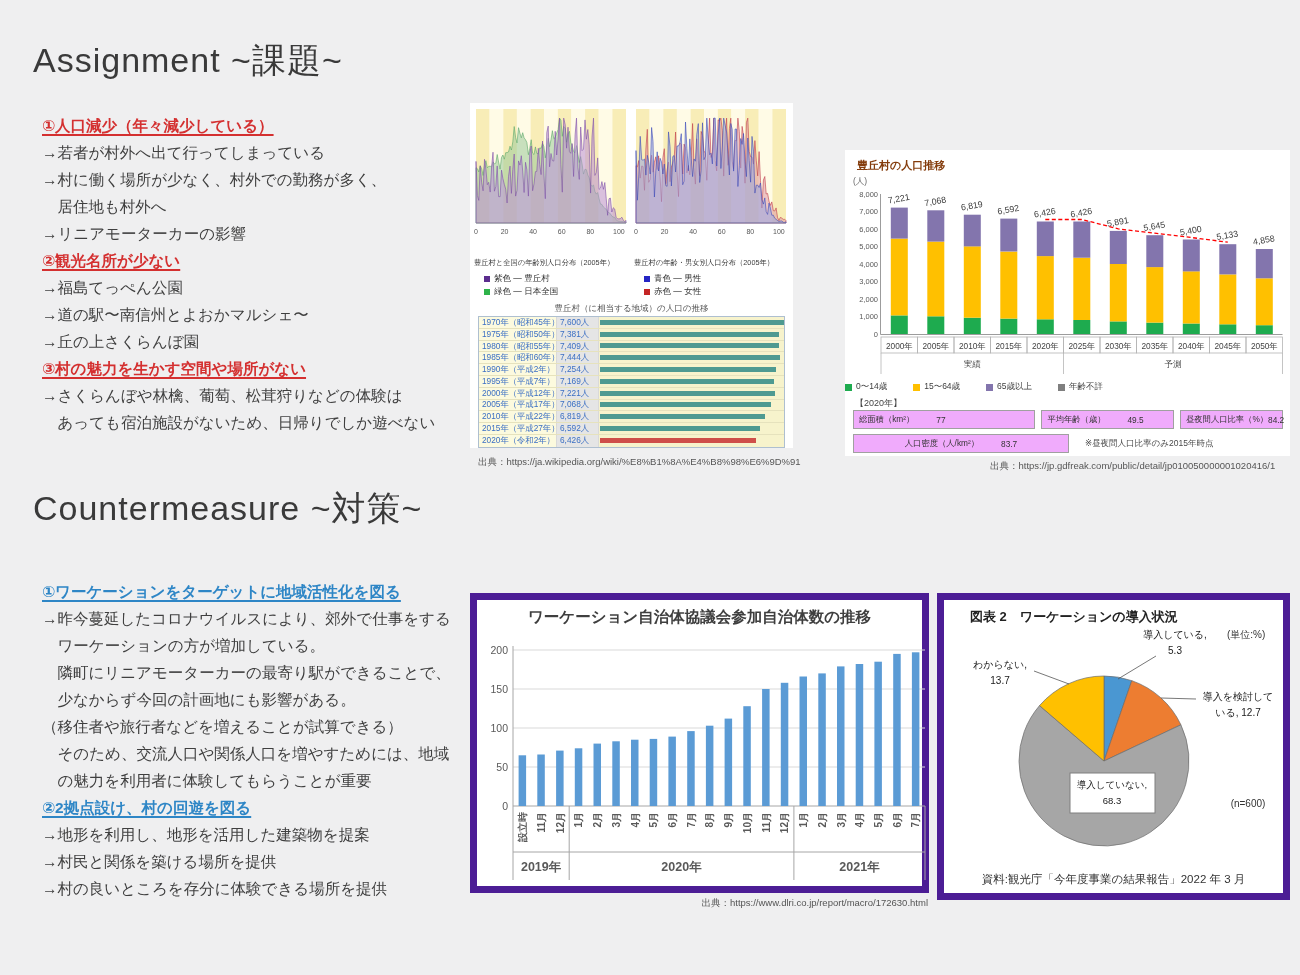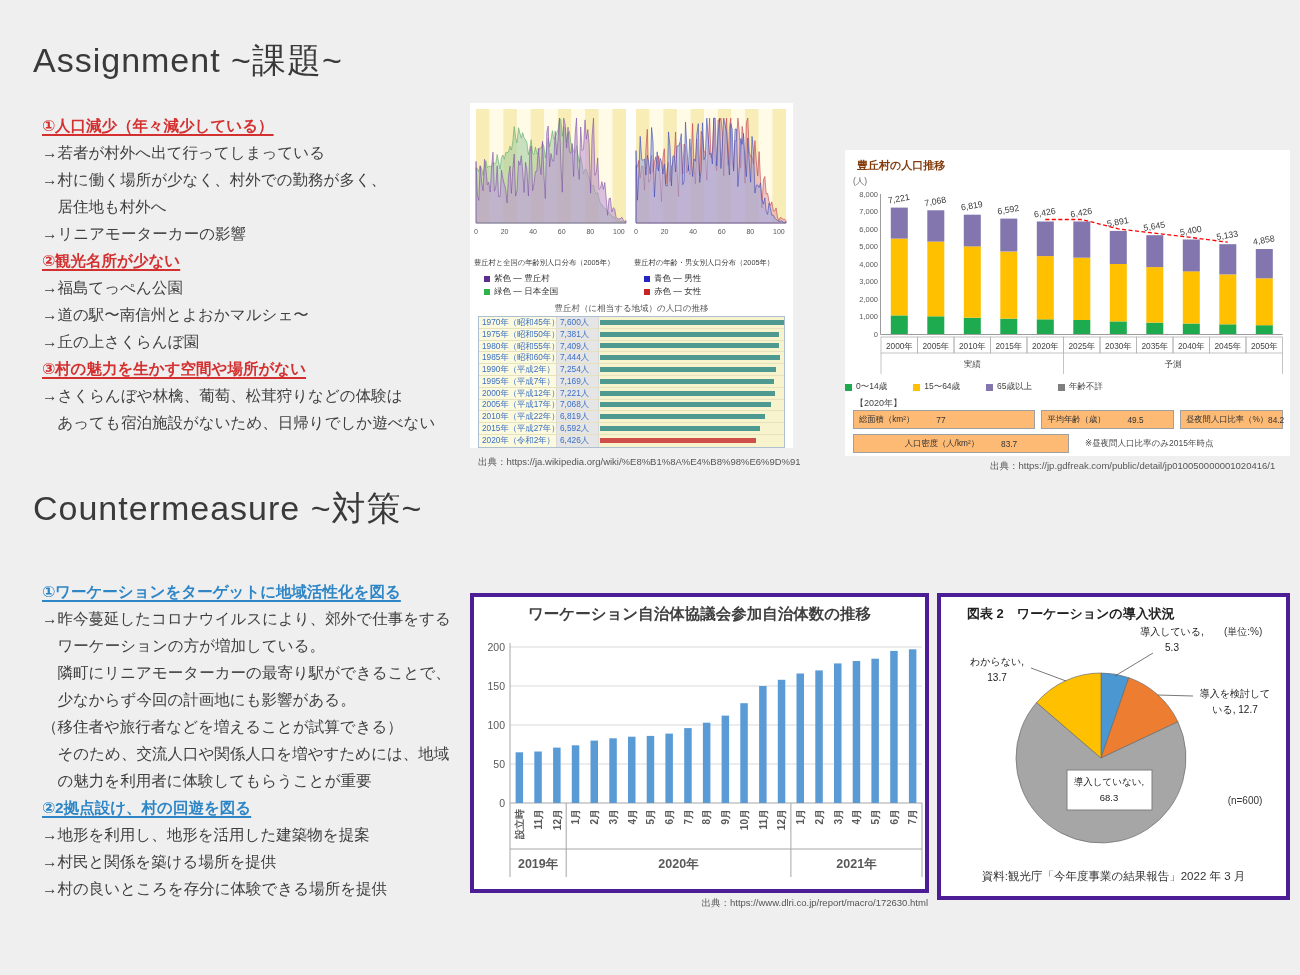--- a/index.html
+++ b/index.html
@@ -8,40 +8,40 @@
   .abs{position:absolute}
   svg{overflow:visible;display:block}
   .sec-title{font-size:34px;font-weight:300;color:#3a3a3a;letter-spacing:1px;white-space:nowrap}
   .txtcol{font-size:15.5px;line-height:27px;color:#3f3f3f}
   .txtcol .blk-h{font-weight:700;text-decoration:underline;text-underline-offset:3px;text-decoration-thickness:1.5px;white-space:pre}
   .txtcol .blk-l{white-space:pre}
   #a-text .blk-h{color:#d43030}
   #c-text .blk-h{color:#2e86c6}
   #c-text .blk-h:not(:first-child){}
   .panel{position:absolute;background:#ffffff}
-  .bordered{border:4px solid #4c1d95}
+  .bordered{border:7px solid #4c1d95}
   .pyr-cap{font-size:7.5px;color:#3c3c3c;white-space:nowrap;transform:scaleX(.97);transform-origin:left}
   .pyr-leg .leg-row{display:flex;align-items:center;gap:4px;font-size:8.5px;color:#333;line-height:13px;white-space:nowrap}
   .leg-sq{display:inline-block;width:6px;height:6px;flex:0 0 6px}
   .tbl-title{font-size:8.5px;color:#555;white-space:nowrap}
   .pt-row{display:flex;height:11.8px;align-items:center;border-bottom:1px solid #e6e2bd;font-size:8.3px;color:#3b6fc4;white-space:nowrap}
   .pt-row:last-child{border-bottom:none}
   #pop-table{border:1px solid #aebfd0;background:#fbf8d7}
   .pt-year{width:78px;padding-left:3px;border-right:1px solid #d9d9d9;background:#fcfade;height:100%;display:flex;align-items:center}
   .pt-val{width:42px;padding-left:3px;border-right:1px solid #d9d9d9;background:#e5e5e5;height:100%;display:flex;align-items:center}
   .pt-barcell{flex:1;background:#f7f3cc;height:100%;display:flex;align-items:center;padding-left:1px}
   .pt-bar{height:5px}
   .pop-title{font-size:11px;font-weight:700;color:#843c0c;white-space:nowrap}
   .pop-unit{font-size:8.5px;color:#666}
   #pop-legend{display:flex;gap:26px}
   #pop-legend .leg-row{display:flex;align-items:center;gap:4px;font-size:8.5px;color:#404040;white-space:nowrap}
   #pop-legend .leg-sq{width:7px;height:7px;flex:0 0 7px}
   .stats-h{font-size:9px;color:#444}
   .statrow{display:flex;gap:6px;align-items:center}
-  .sbox{border:1px solid #a0a0a0;height:19px;display:flex;align-items:center;font-size:8.3px;color:#333;padding:0 5px;white-space:nowrap;background:#fdba74}
+  .sbox{border:1px solid #a0a0a0;height:19px;display:flex;align-items:center;font-size:8.3px;color:#333;padding:0 5px;white-space:nowrap;background:#f0abfc}
   .sbox .sv{margin-left:22px}
   .sbox.sb3 .sv{margin-left:auto}
   .snote{font-size:8.5px;color:#4a4a4a;white-space:nowrap}
   .src{font-size:9.5px;color:#555;white-space:nowrap}
   .work-title{position:absolute;left:0;top:7px;width:100%;text-align:center;font-size:15.5px;font-weight:700;color:#3f3f3f;white-space:nowrap}
   .pie-title{font-size:13px;font-weight:700;color:#222;white-space:nowrap}
   .pie-unit{font-size:10px;color:#333}
   .pie-src{font-size:11.5px;color:#333;white-space:nowrap}
 </style>
 </head>

